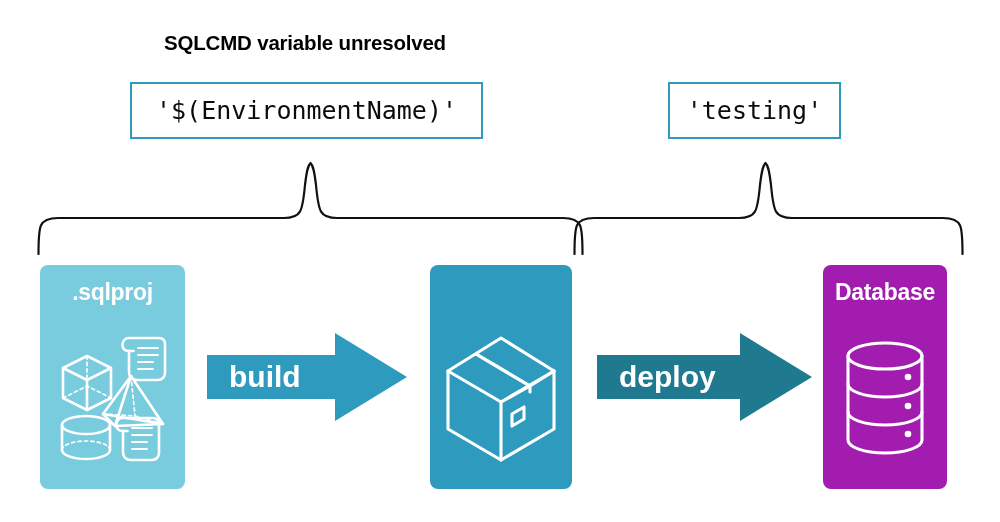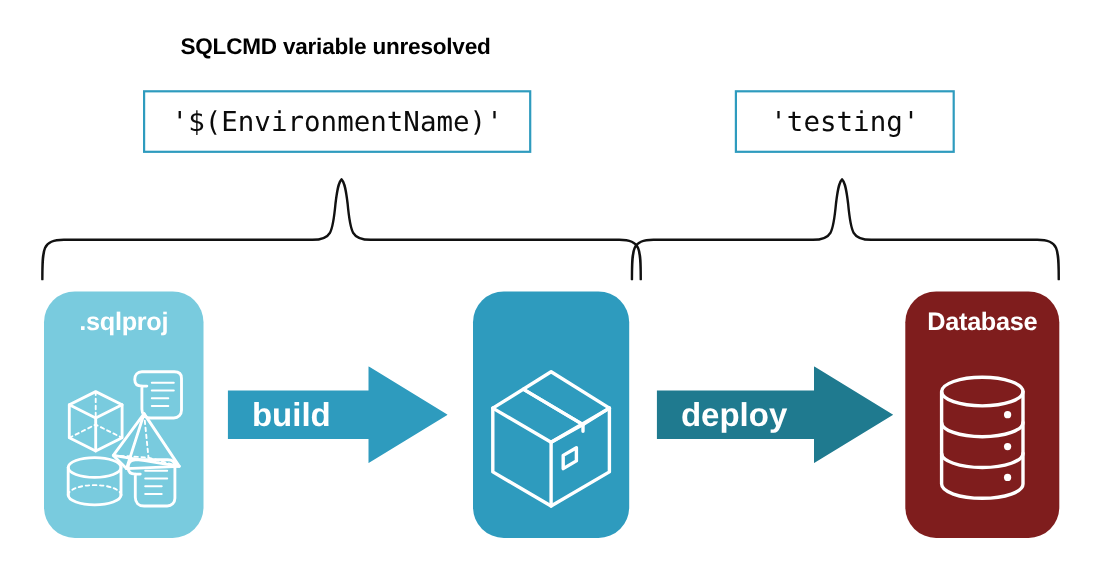--- a/index.html
+++ b/index.html
@@ -16,21 +16,21 @@
   .codebox{position:absolute;border:2px solid #2E9BBE;background:#ffffff;
            box-sizing:border-box;display:flex;align-items:center;
            justify-content:center;}
   .codebox span{font-family:"DejaVu Sans Mono","Liberation Mono",monospace;
                 font-size:25px;color:#0b0b0b;white-space:pre;letter-spacing:0px;}
 
   
   .brace{position:absolute;}
 
   
-  .card{position:absolute;border-radius:28px;box-sizing:border-box;}
+  .card{position:absolute;border-radius:8px;box-sizing:border-box;}
   .card .title{position:absolute;left:0;right:0;top:14px;text-align:center;
                color:#ffffff;font-weight:bold;font-size:23px;letter-spacing:-0.3px;}
   .card .glyph{position:absolute;left:0;right:0;bottom:10px;top:52px;
                display:flex;align-items:center;justify-content:center;}
   .card .glyph svg{display:block;}
 
   
   .arrow{position:absolute;}
 </style>
 </head>
@@ -38,21 +38,21 @@
 
 <div class="stage">
 
   <div class="hdr" style="left:305px;top:31px;">SQLCMD variable unresolved</div>
 
 
   <div class="codebox" style="left:130px;top:82px;width:353px;height:57px;">
     <span>'$(EnvironmentName)'</span>
   </div>
 
-  <div class="codebox" style="left:668px;top:82px;width:200px;height:57px;">
+  <div class="codebox" style="left:668px;top:82px;width:173px;height:57px;">
     <span>'testing'</span>
   </div>
 
   <svg class="brace" style="left:20px;top:150px;" width="570" height="105" viewBox="0 0 570 105">
     <path d="M 18.5 104
              C 18.5 76, 18.5 68, 38 68
              L 264 68
              C 281 68, 282.5 62, 285 35
              C 287 18, 288.5 15, 290.5 13
              C 292.5 15, 294 18, 296 35
@@ -138,21 +138,21 @@
         <path d="M70 82 L82 75 L82 87 L70 94 Z"></path>
       </svg>
     </div>
   </div>
 
   <svg class="arrow" style="left:597px;top:333px;" width="215" height="88" viewBox="0 0 215 88">
     <path d="M0 22 L143 22 L143 0 L215 44 L143 88 L143 66 L0 66 Z" fill="#1F7A8F"></path>
     <text x="22" y="54" fill="#ffffff" font-family="Liberation Sans, sans-serif" font-size="30" font-weight="bold">deploy</text>
   </svg>
 
-  <div class="card" style="left:823px;top:265px;width:140px;height:224px;background:#7f1d1d;">
+  <div class="card" style="left:823px;top:265px;width:124px;height:224px;background:#a21caf;">
     <div class="title">Database</div>
     <div class="glyph">
       <svg width="86" height="118" viewBox="0 0 86 118" fill="none" stroke="#ffffff" stroke-width="3.1" stroke-linecap="round" stroke-linejoin="round">
         <ellipse cx="43" cy="17" rx="37" ry="13"></ellipse>
         <path d="M6 17 L6 101 C6 108, 22 114, 43 114 C64 114, 80 108, 80 101 L80 17"></path>
         <path d="M6 45 C6 52, 22 58, 43 58 C64 58, 80 52, 80 45"></path>
         <path d="M6 73 C6 80, 22 86, 43 86 C64 86, 80 80, 80 73"></path>
         <circle cx="66" cy="38" r="3.3" fill="#ffffff" stroke="none"></circle>
         <circle cx="66" cy="67" r="3.3" fill="#ffffff" stroke="none"></circle>
         <circle cx="66" cy="95" r="3.3" fill="#ffffff" stroke="none"></circle>

